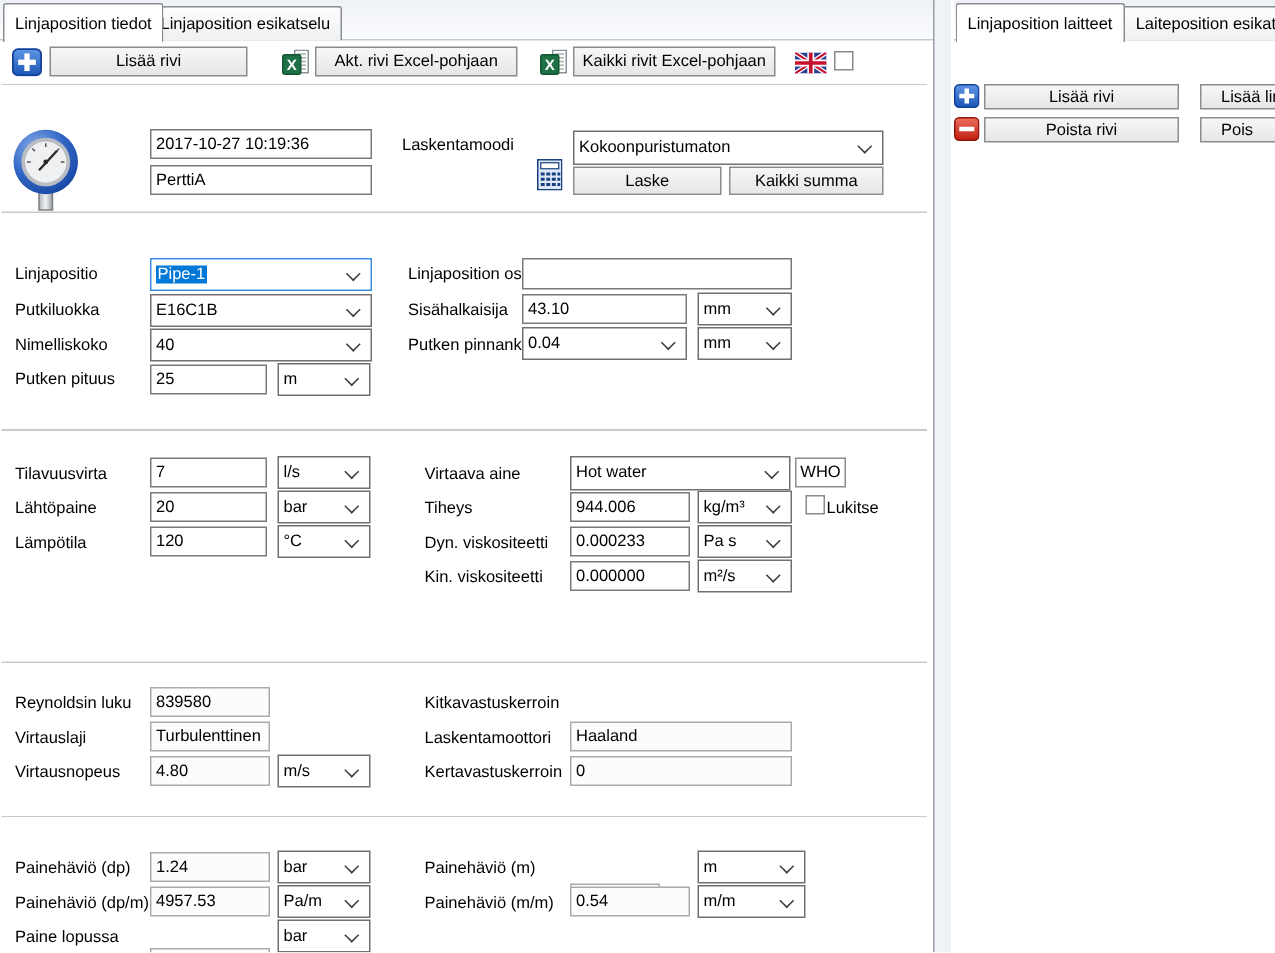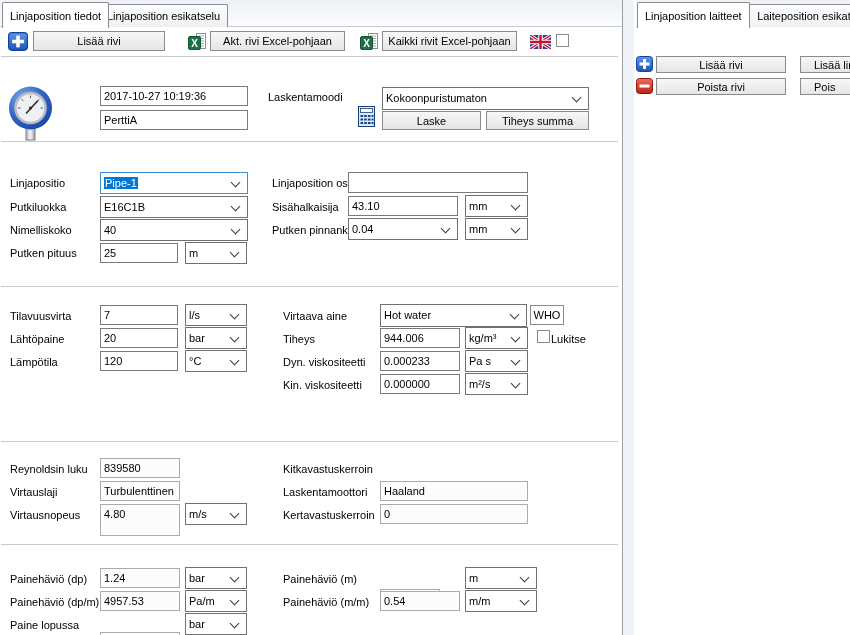--- a/index.html
+++ b/index.html
@@ -149,21 +149,21 @@
           <rect x="9.9" y="12.5" width="2.6" height="2"></rect>
           <rect x="13.6" y="12.5" width="1.9" height="2"></rect>
           <rect x="2.5" y="16" width="2.6" height="2"></rect>
           <rect x="6.2" y="16" width="2.6" height="2"></rect>
           <rect x="9.9" y="16" width="2.6" height="2"></rect>
           <rect x="13.6" y="16" width="1.9" height="2"></rect>
         </g>
       </svg>
   </div>
   <div class="btn" style="left:382px;top:111px;width:99px;height:19px">Laske</div>
-  <div class="btn" style="left:486px;top:111px;width:103px;height:19px">Tiheys summa</div>
+  <div class="btn" style="left:486px;top:111px;width:103px;height:19px">Kaikki summa</div>
 
   <div class="sep" style="top:141px"></div>
 
   <div class="lbl" style="left:10px;top:176px">Linjapositio</div>
   <div class="cmb focus" style="left:100px;top:172px;width:148px;height:22px"><span class="selhl">Pipe-1</span><span class="chev"></span></div>
   <div class="lbl" style="left:10px;top:200px">Putkiluokka</div>
   <div class="cmb" style="left:100px;top:196px;width:148px;height:22px"><span>E16C1B</span><span class="chev"></span></div>
   <div class="lbl" style="left:10px;top:223px">Nimelliskoko</div>
   <div class="cmb" style="left:100px;top:219px;width:148px;height:22px"><span>40</span><span class="chev"></span></div>
   <div class="lbl" style="left:10px;top:246px">Putken pituus</div>
@@ -206,21 +206,21 @@
   <div class="inp" style="left:380px;top:374px;width:80px;height:20px">0.000000</div>
   <div class="cmb" style="left:465px;top:373px;width:63px;height:22px"><span>m²/s</span><span class="chev"></span></div>
 
   <div class="sep" style="top:441px"></div>
 
   <div class="lbl" style="left:10px;top:462px">Reynoldsin luku</div>
   <div class="inp ro" style="left:100px;top:458px;width:80px;height:20px">839580</div>
   <div class="lbl" style="left:10px;top:485px">Virtauslaji</div>
   <div class="inp ro" style="left:100px;top:481px;width:80px;height:20px">Turbulenttinen</div>
   <div class="lbl" style="left:10px;top:508px">Virtausnopeus</div>
-  <div class="inp ro" style="left:100px;top:504px;width:80px;height:32px">4.80</div>
+  <div class="inp ro" style="left:100px;top:504px;width:80px;height:20px">4.80</div>
   <div class="cmb" style="left:185px;top:503px;width:62px;height:22px"><span>m/s</span><span class="chev"></span></div>
   <div class="lbl" style="left:283px;top:462px">Kitkavastuskerroin</div>
   <div class="lbl" style="left:283px;top:485px">Laskentamoottori</div>
   <div class="inp ro" style="left:380px;top:481px;width:148px;height:20px">Haaland</div>
   <div class="lbl" style="left:283px;top:508px">Kertavastuskerroin</div>
   <div class="inp ro" style="left:380px;top:504px;width:148px;height:20px">0</div>
 
   <div class="sep" style="top:544px"></div>
 
   <div class="lbl" style="left:10px;top:572px">Painehäviö (dp)</div>

